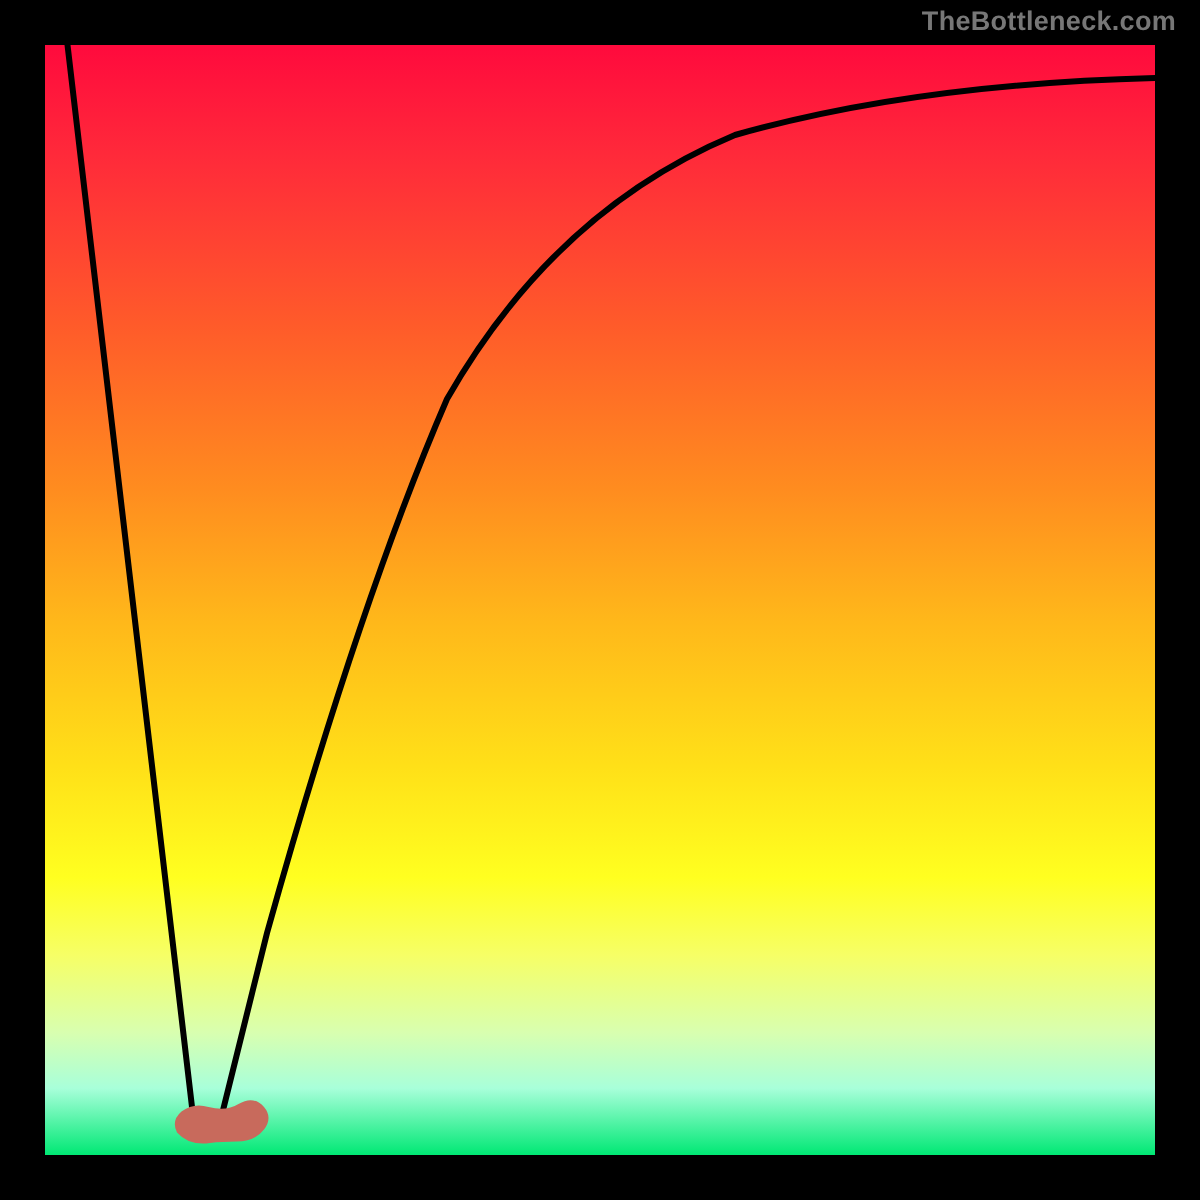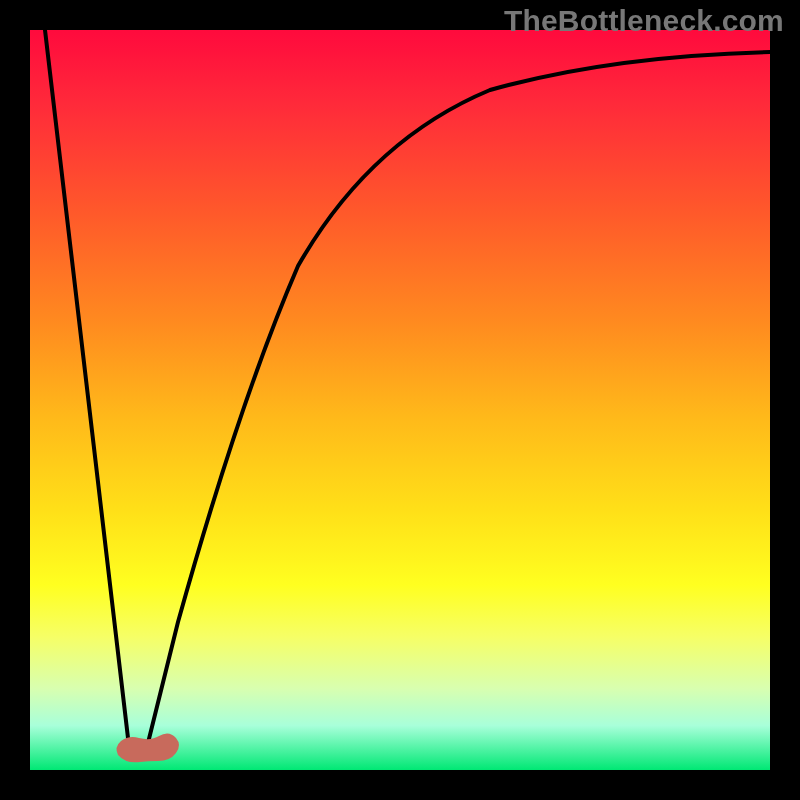--- a/index.html
+++ b/index.html
@@ -9,21 +9,21 @@
     height: 800px;
     background: #000;
     position: relative;
   }
   .watermark {
     position: absolute;
     top: 4px;
     right: 16px;
     color: #777;
     font-family: Arial, Helvetica, sans-serif;
-    font-size: 30px;
+    font-size: 18px;
     font-weight: 600;
     letter-spacing: 0.2px;
     z-index: 10;
   }
   .plot {
     position: absolute;
     left: 30px;
     top: 30px;
     width: 740px;
     height: 740px;

